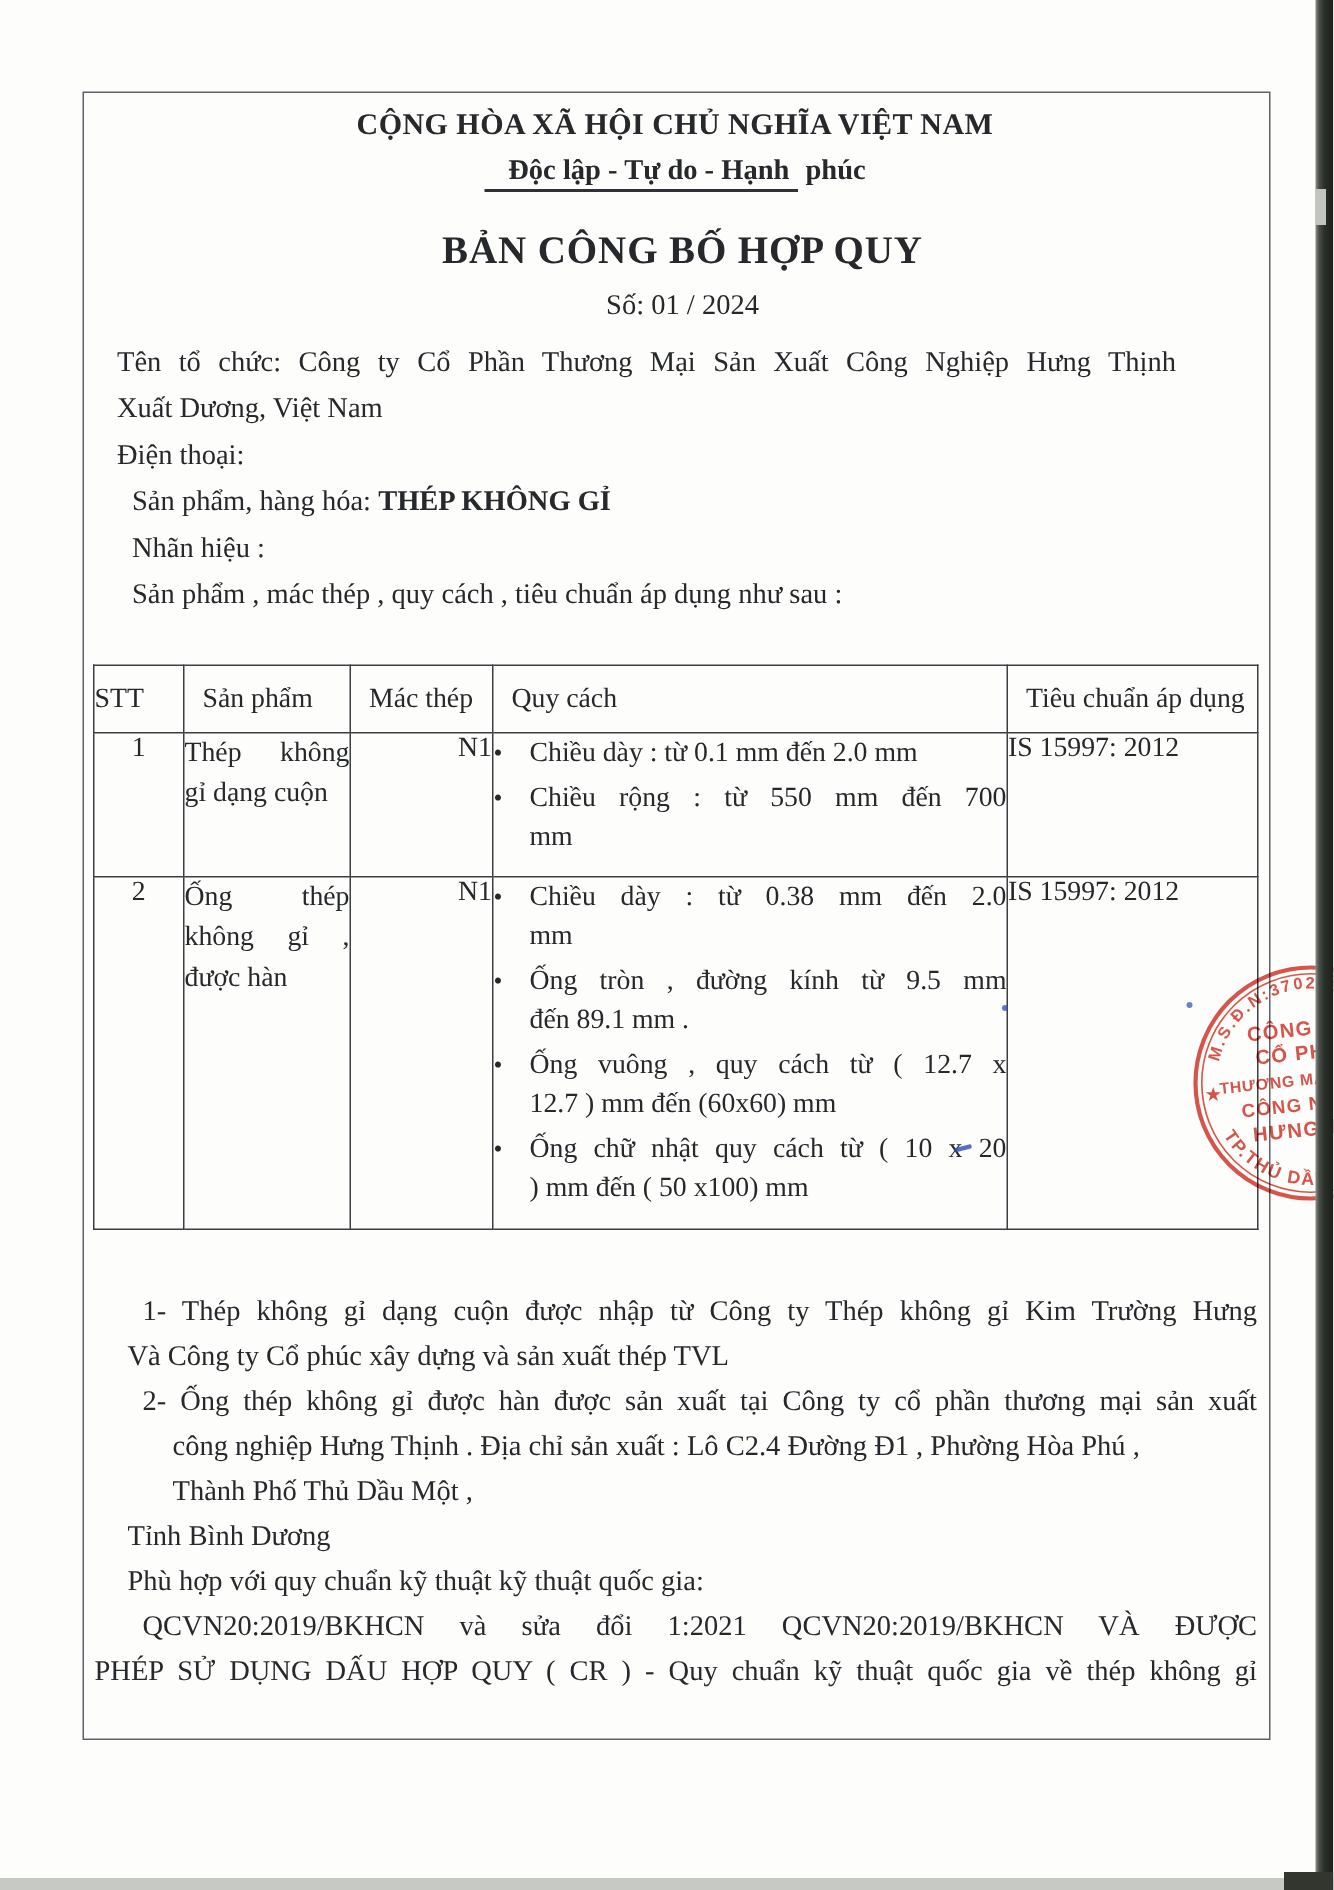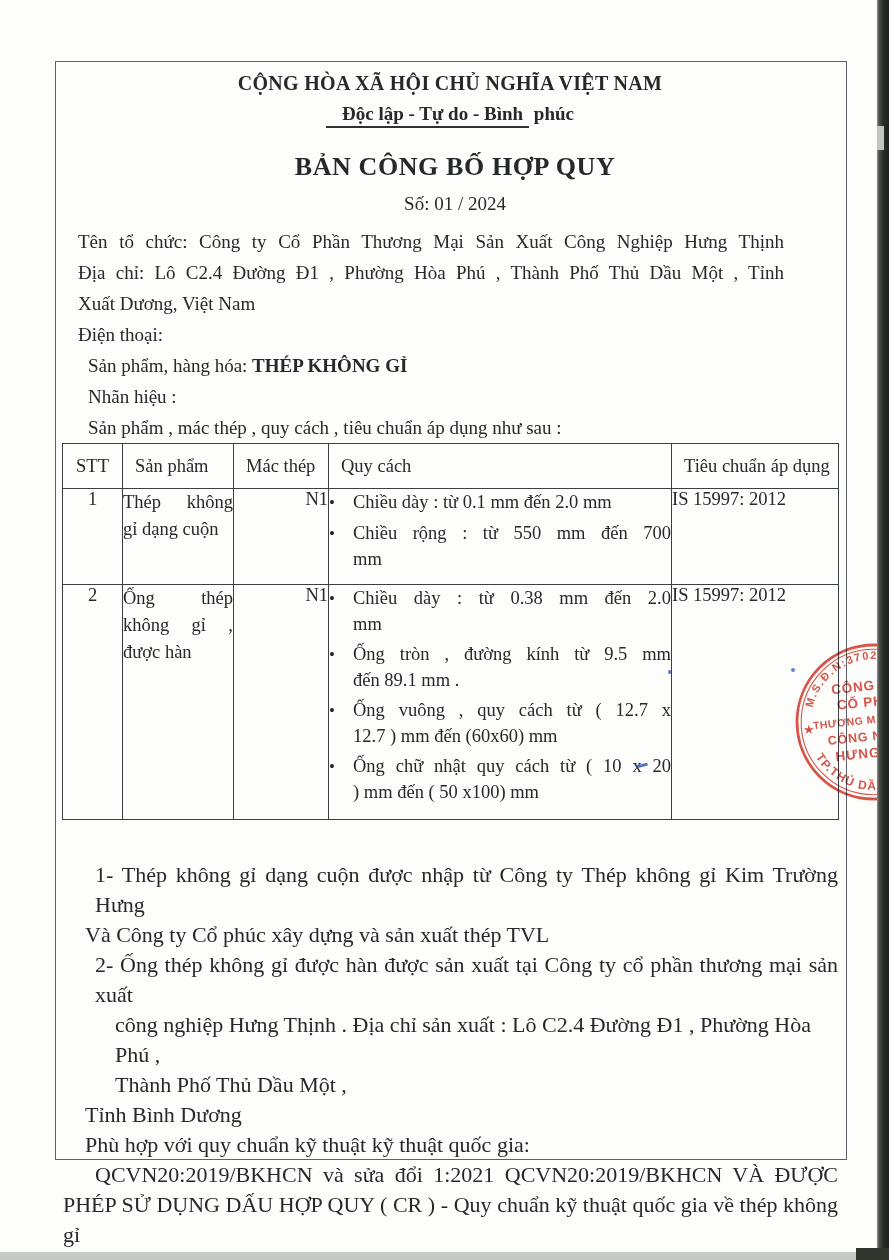--- a/index.html
+++ b/index.html
@@ -26,59 +26,58 @@
   .doc-number{top:193px;font-size:19px;}
 
   .info{position:absolute;left:78px;top:226px;width:706px;font-size:19px;line-height:31px;z-index:2;}
   .jl{text-align:justify;text-align-last:justify;}
   .indent10{margin-left:10px;}
 
   table.spec{position:absolute;left:62px;top:443px;border-collapse:collapse;table-layout:fixed;
     font-size:18.5px;z-index:2;background:transparent;}
   table.spec td{border:1.4px solid #3b3e43;vertical-align:top;padding:0;}
   tr.hrow td{height:44px;vertical-align:middle;padding-left:12px;}
-  td.h-stt{text-align:center;padding-left:0!important;}
+  td.h-stt{text-align:left;padding-left:0!important;}
   td.c-stt{text-align:center;padding-top:8px;height:auto;}
   td.c-prod{padding:8px 12px 0 13px;}
   td.c-grade{text-align:right;padding-top:8px;}
   td.c-std{padding:8px 6px 0 11px;}
   td.c-specs{padding:6px 12px 0 40px;}
   .spec-item{display:flex;gap:10px;margin-bottom:4px;line-height:26px;}
   .spec-item .b{flex:0 0 14px;}
   .spec-item .b::before{content:"•";font-size:17px;}
   .spec-item .ls{flex:1;}
   .prodlines div{line-height:27px;}
 
-  .notes{position:absolute;left:95px;top:860px;width:743px;font-size:22px;line-height:30px;z-index:2;}
+  .notes{position:absolute;left:95px;top:860px;width:743px;font-size:19px;line-height:30px;z-index:2;}
   .n-hang{margin-left:-10px;}
   .n-cont{margin-left:20px;}
   .qcvn2{margin-left:-32px;width:775px;}
 
   .stamp{position:absolute;left:774px;top:622px;z-index:5;mix-blend-mode:multiply;opacity:.93;}
 
   .speck{position:absolute;background:#2b4bb5;z-index:4;}
   .speck-dash{left:636px;top:764px;width:12px;height:3px;border-radius:2px;transform:rotate(-14deg);opacity:.8;}
   .speck-dot1{left:668px;top:670px;width:4px;height:4px;border-radius:50%;opacity:.75;}
   .speck-dot2{left:791px;top:668px;width:4px;height:4px;border-radius:50%;opacity:.7;}
 </style>
 </head>
 <body>
 
 <div class="page">
 
   <div class="border-box"></div>
 
   <div class="centerwrap country">CỘNG HÒA XÃ HỘI CHỦ NGHĨA VIỆT NAM</div>
-  <div class="centerwrap motto"><span class="motto-u">Độc lập - Tự do - Bình</span> <span>phúc</span></div>
+  <div class="centerwrap motto"><span class="motto-u">Độc lập - Tự do - Hạnh</span> <span>phúc</span></div>
   <div class="centerwrap titlewrap doc-title">BẢN CÔNG BỐ HỢP QUY</div>
   <div class="centerwrap titlewrap doc-number">Số: 01 / 2024</div>
 
   <div class="info">
     <div class="jl">Tên tổ chức: Công ty Cổ Phần Thương Mại Sản Xuất Công Nghiệp Hưng Thịnh</div>
-    <div class="jl">Địa chỉ: Lô C2.4 Đường Đ1 , Phường Hòa Phú , Thành Phố Thủ Dầu Một , Tỉnh</div>
     <div>Xuất Dương, Việt Nam</div>
     <div>Điện thoại:</div>
     <div class="indent10"><span>Sản phẩm, hàng hóa:</span> <b>THÉP KHÔNG GỈ</b></div>
     <div class="indent10">Nhãn hiệu :</div>
     <div class="indent10">Sản phẩm , mác thép , quy cách , tiêu chuẩn áp dụng như sau :</div>
   </div>
 
   <table class="spec">
     <colgroup>
       <col style="width:60px">

